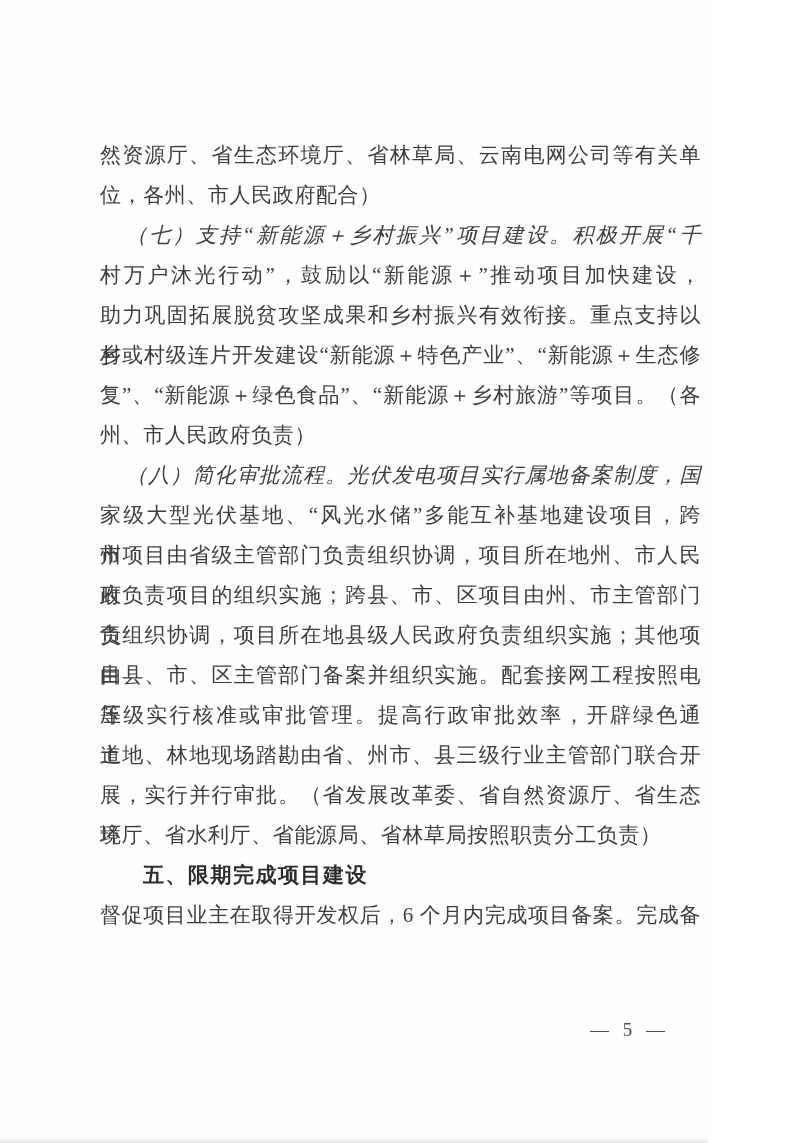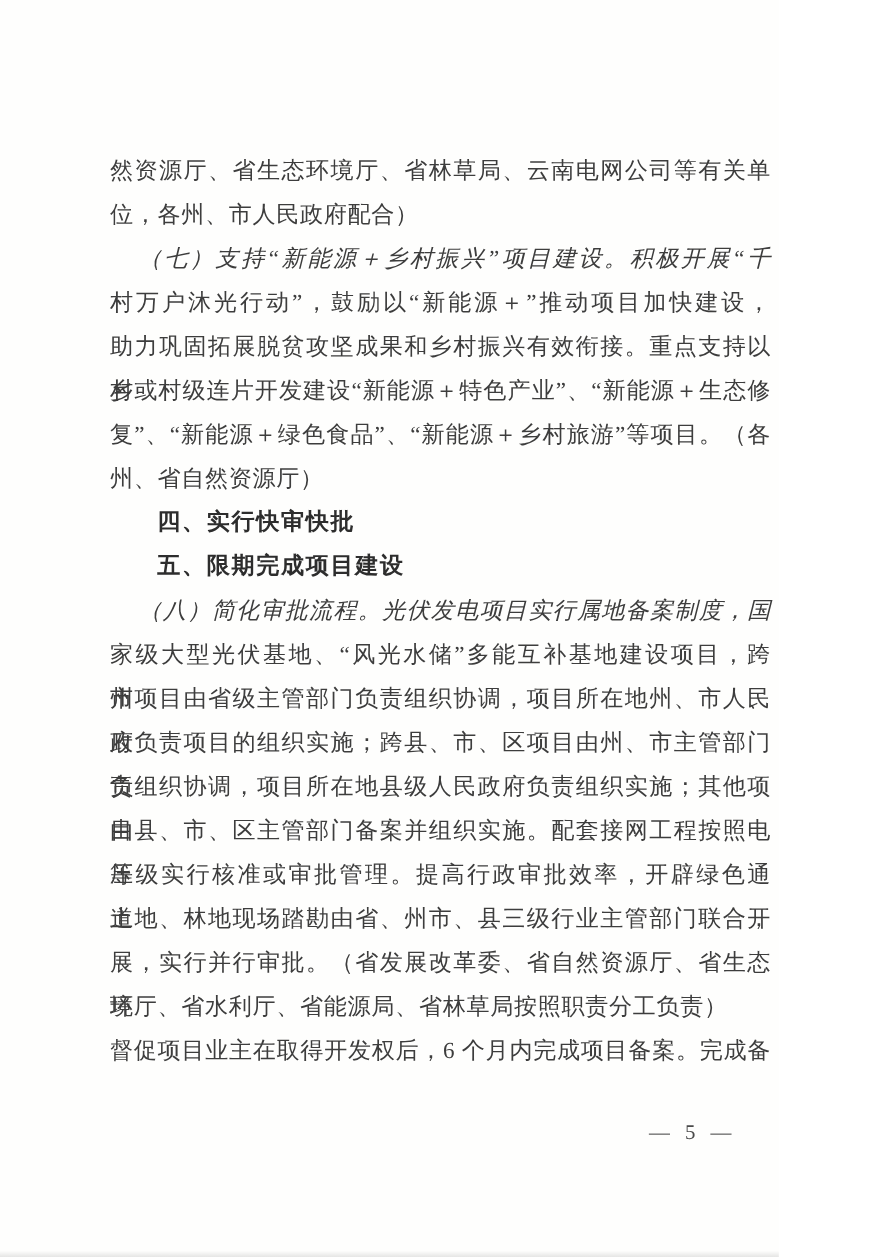--- a/index.html
+++ b/index.html
@@ -71,45 +71,42 @@
       <div class="ln just">然资源厅、省生态环境厅、省林草局、云南电网公司等有关单</div>
       <div class="ln">位，各州、市人民政府配合）</div>
     </div>
 
     <div>
       <div class="ln just indp">（七）支持“新能源＋乡村振兴”项目建设。积极开展“千</div>
       <div class="ln just">村万户沐光行动”，鼓励以“新能源＋”推动项目加快建设，</div>
       <div class="ln just">助力巩固拓展脱贫攻坚成果和乡村振兴有效衔接。重点支持以乡</div>
       <div class="ln just">村或村级连片开发建设“新能源＋特色产业”、“新能源＋生态修</div>
       <div class="ln just">复”、“新能源＋绿色食品”、“新能源＋乡村旅游”等项目。（各</div>
-      <div class="ln">州、省自然资源厅）</div>
+      <div class="ln">州、市人民政府负责）</div>
     </div>
 
-    <div>
-      <div class="ln head">四、实行快审快批</div>
-    </div>
-
-    <div>
-      <div class="ln head">五、限期完成项目建设</div>
-    </div>
 
     <div>
       <div class="ln just indp">（八）简化审批流程。光伏发电项目实行属地备案制度，国</div>
       <div class="ln just">家级大型光伏基地、“风光水储”多能互补基地建设项目，跨州、</div>
       <div class="ln just">市项目由省级主管部门负责组织协调，项目所在地州、市人民政</div>
       <div class="ln just">府负责项目的组织实施；跨县、市、区项目由州、市主管部门负</div>
       <div class="ln just">责组织协调，项目所在地县级人民政府负责组织实施；其他项目</div>
       <div class="ln just">由县、市、区主管部门备案并组织实施。配套接网工程按照电压</div>
       <div class="ln just">等级实行核准或审批管理。提高行政审批效率，开辟绿色通道，</div>
       <div class="ln just">土地、林地现场踏勘由省、州市、县三级行业主管部门联合开</div>
       <div class="ln just">展，实行并行审批。（省发展改革委、省自然资源厅、省生态环</div>
       <div class="ln">境厅、省水利厅、省能源局、省林草局按照职责分工负责）</div>
     </div>
 
     <div>
+      <div class="ln head">五、限期完成项目建设</div>
+    </div>
+
+    <div>
       <div class="ln just">督促项目业主在取得开发权后，6 个月内完成项目备案。完成备</div>
     </div>
 
   </div>
 
   <div class="page-num">— 5 —</div>
 
   <div class="bottom-edge"></div>
 
 </div>

